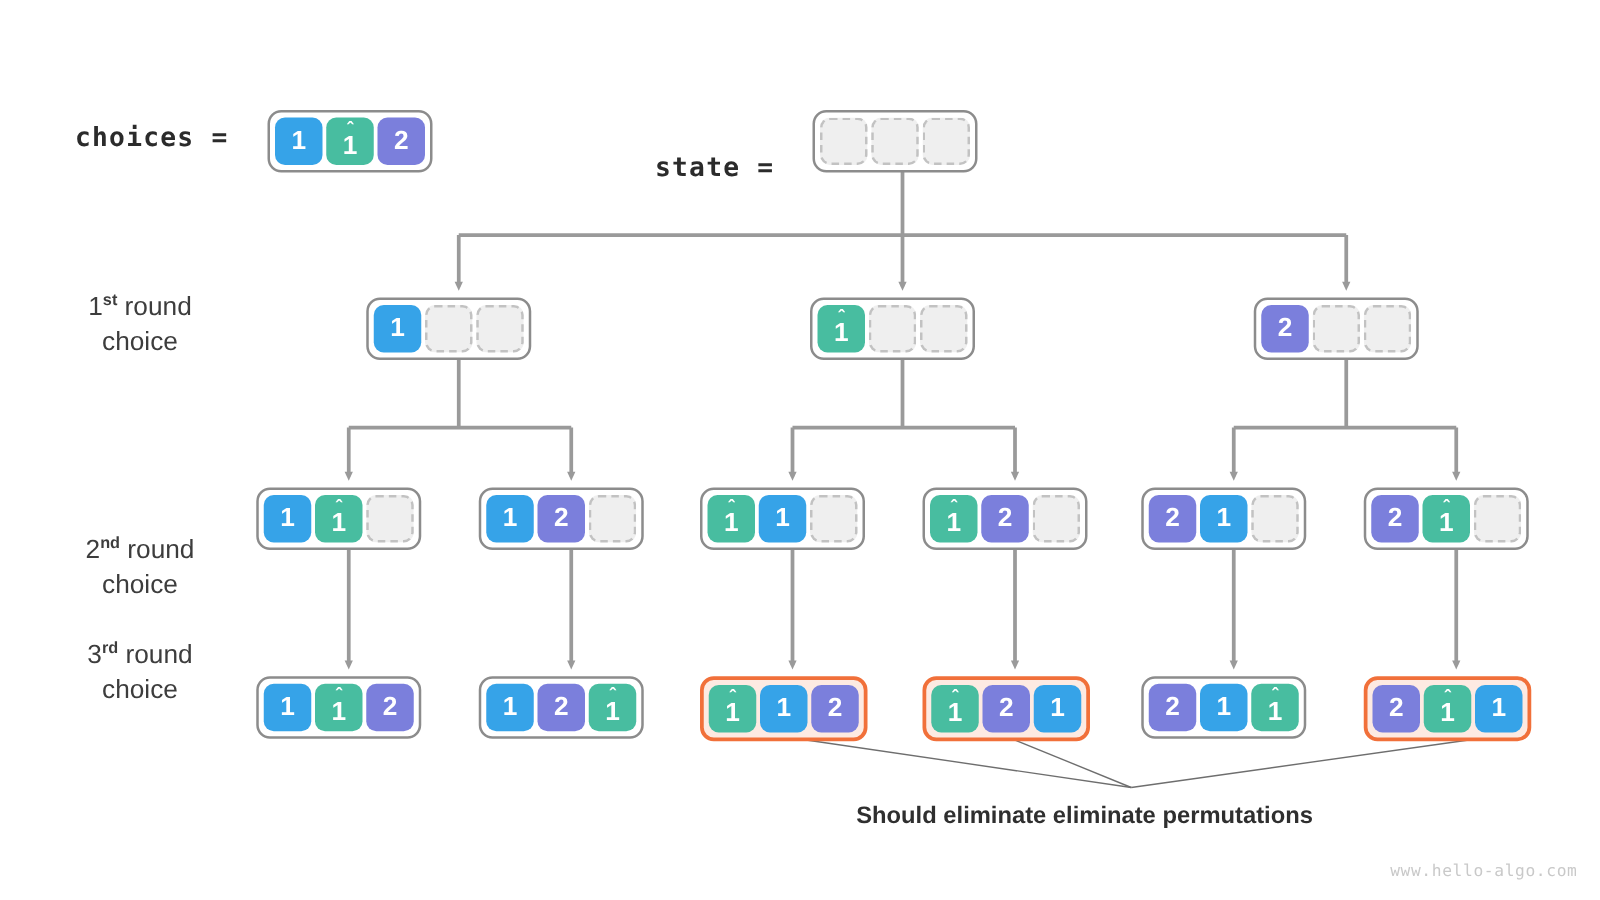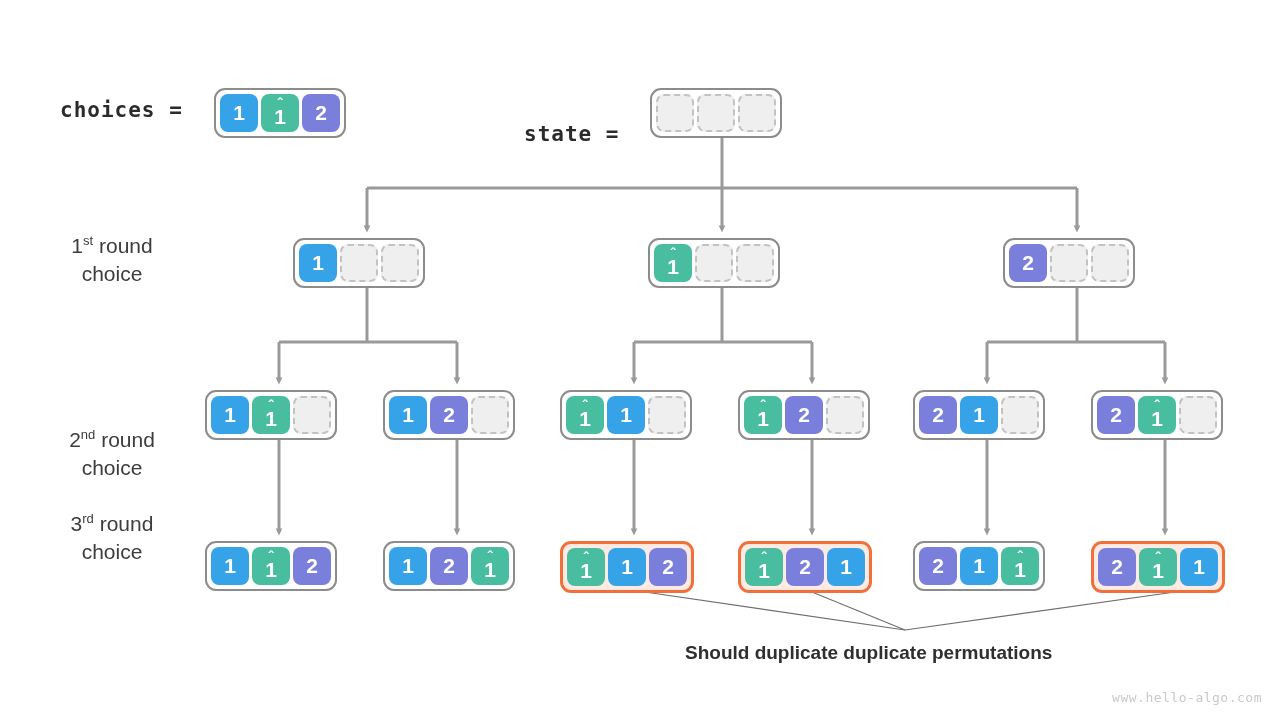--- a/index.html
+++ b/index.html
@@ -50,20 +50,21 @@
     text-align: center;
     font-size: 21px;
     line-height: 1.35;
     color: #3d3d3d;
     white-space: nowrap;
   }
   .round-label sup {
     font-size: 13px;
     vertical-align: super;
     line-height: 0;
+    font-weight: bold;
   }
 
   
   .node {
     position: absolute;
     display: flex;
     align-items: center;
     gap: 3px;
     padding: 4px;
     border: 2.5px solid #8c8c8c;
@@ -336,17 +337,17 @@
       <div class="node highlight" style="position: absolute; left: 1091px; top: 541px;">
         <div class="cell purple">2</div>
         <div class="cell teal">
           <span class="hat">ˆ</span>
           <span class="glyph">1</span>
         </div>
         <div class="cell blue">1</div>
       </div>
     </div>
 
-  <div class="caption" style="left:685px; top:642px;">Should duplicate duplicate permutations</div>
+  <div class="caption" style="left:685px; top:642px;">Should eliminate eliminate permutations</div>
 
   <div class="watermark">www.hello-algo.com</div>
 
 </div>
 
 </body></html>

